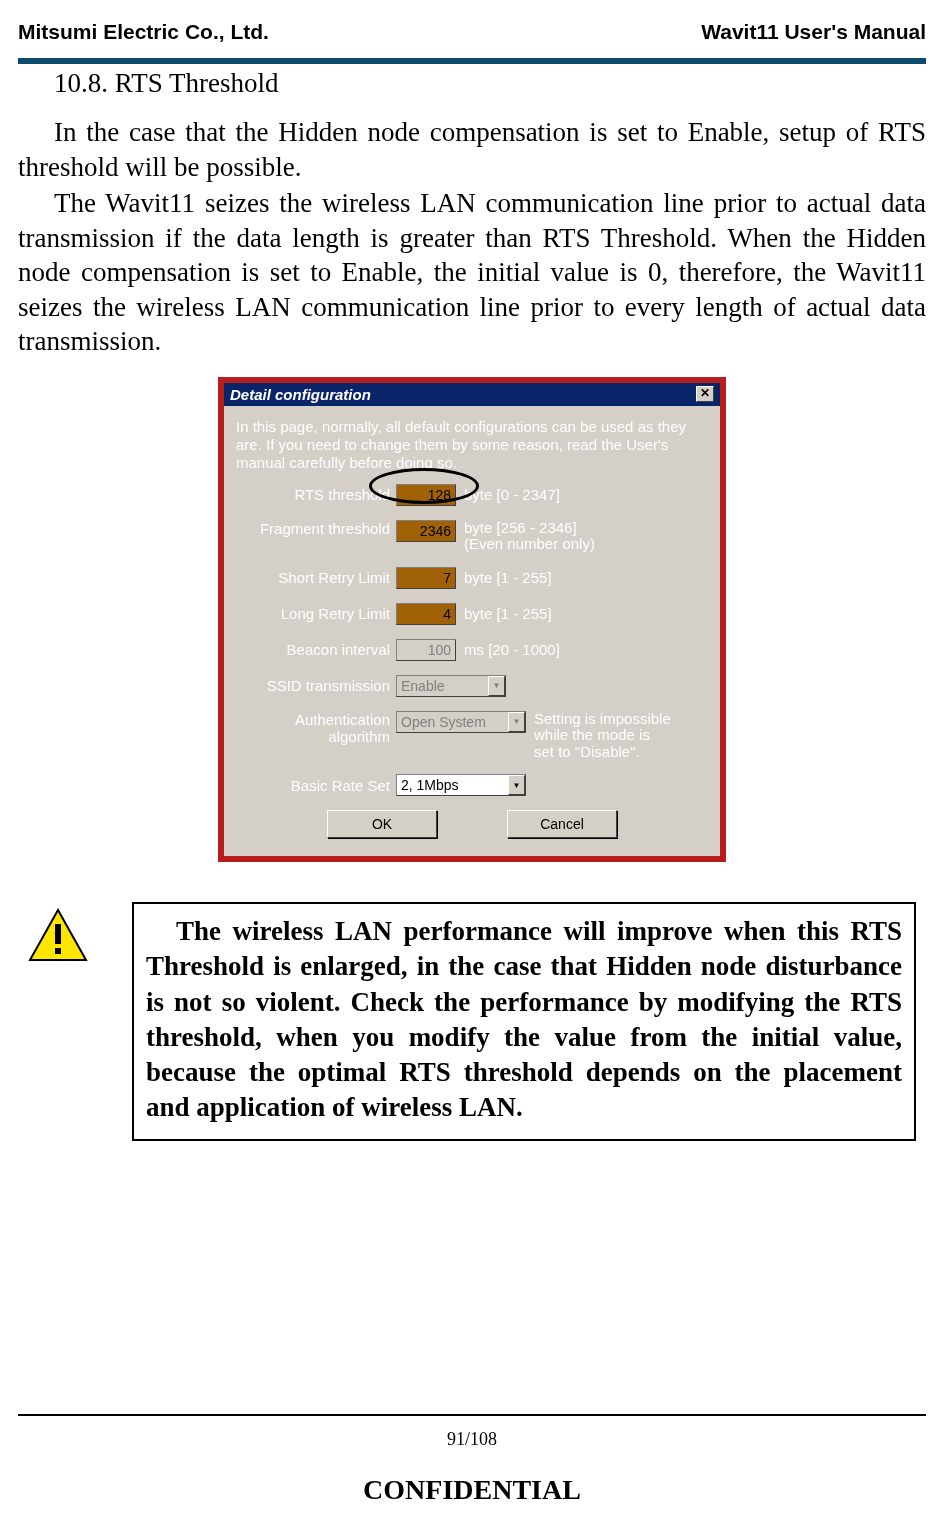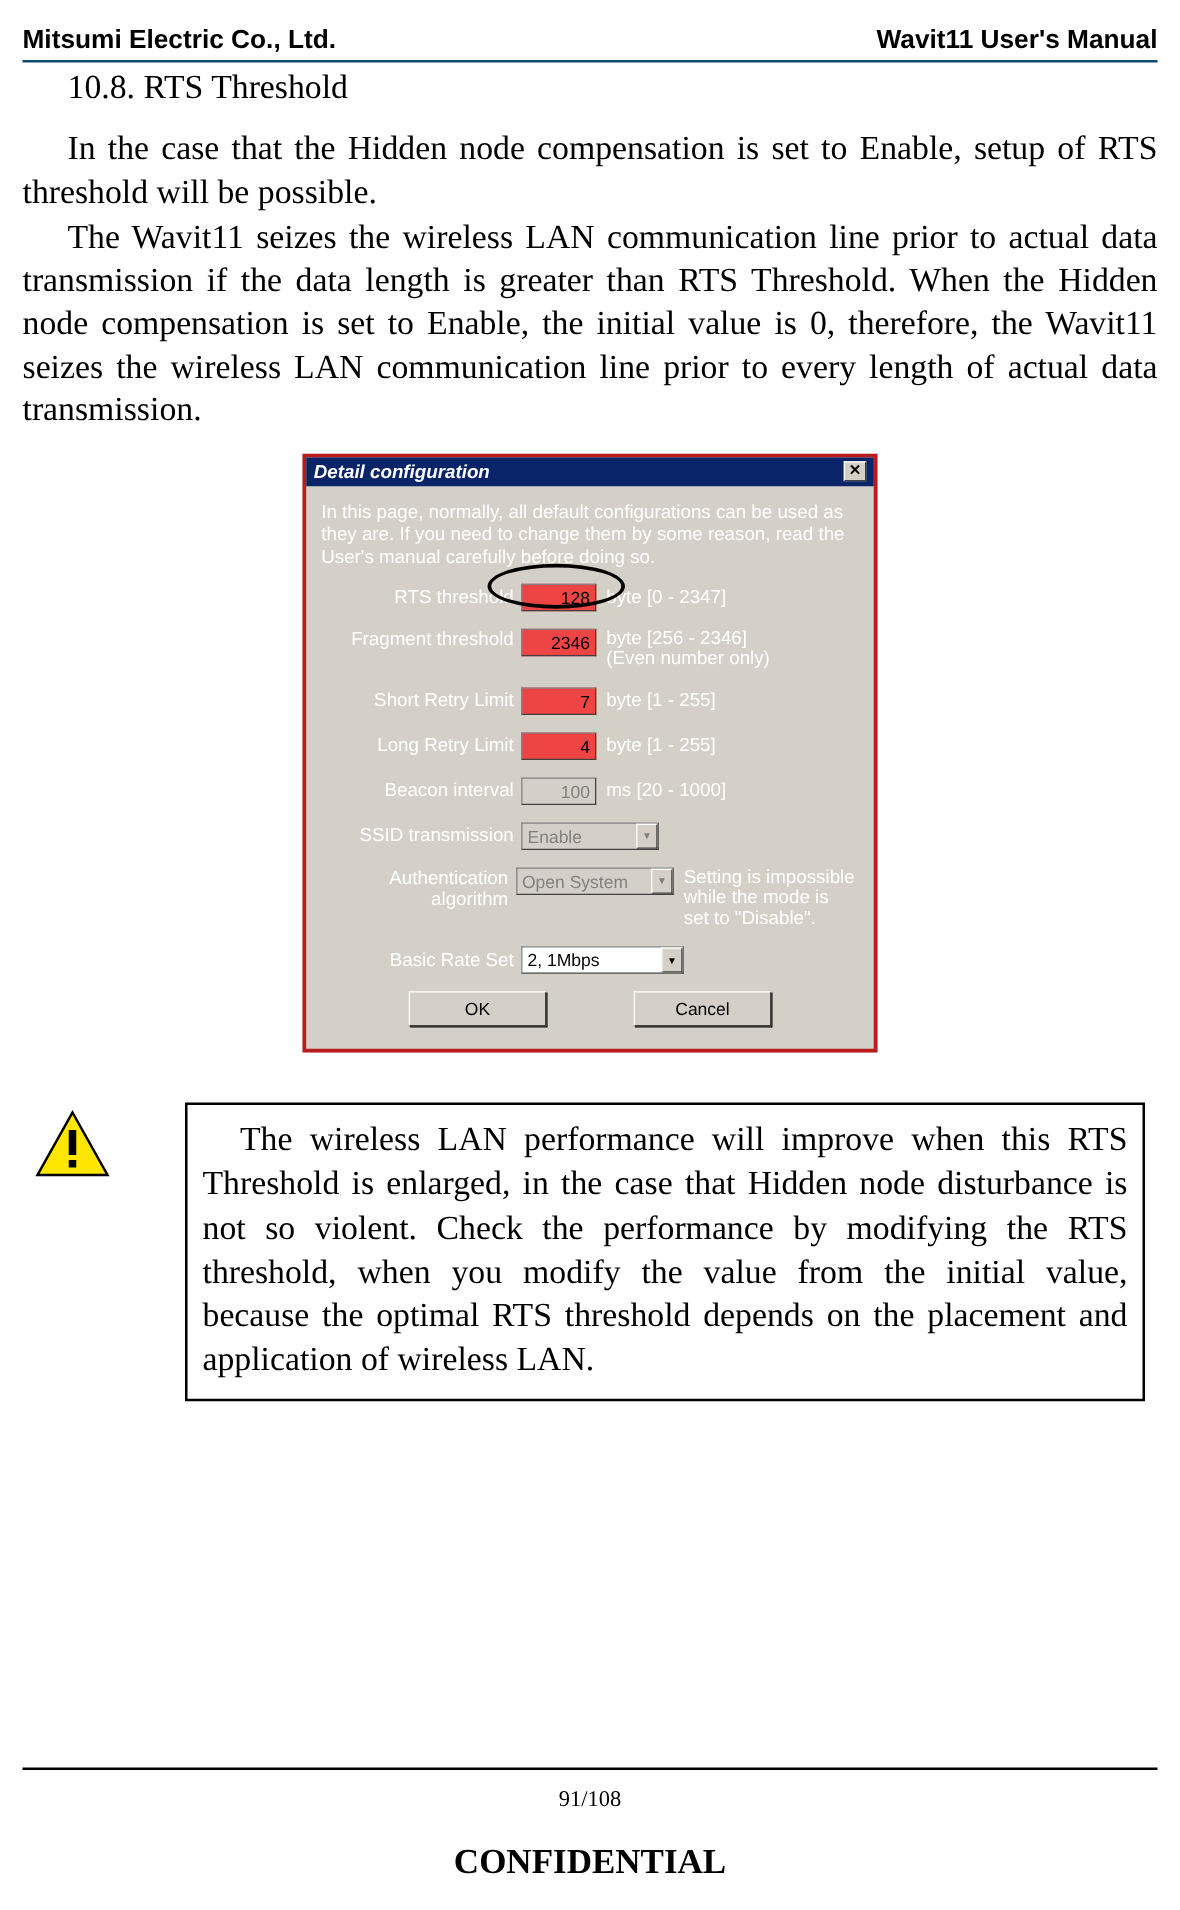--- a/index.html
+++ b/index.html
@@ -13,22 +13,22 @@
     }
     .page {
       padding: 20px 18px 0 18px;
     }
     .header {
       display: flex;
       justify-content: space-between;
       font-family: Verdana, Geneva, sans-serif;
       font-weight: bold;
       font-size: 21px;
-      border-bottom: 2px solid #0c4a6e;
-      padding-bottom: 4px;
+      border-bottom: 6px solid #0c4a6e;
+      padding-bottom: 14px;
       margin-bottom: 4px;
     }
     .section-title {
       font-size: 27px;
       margin-left: 36px;
       margin-bottom: 16px;
     }
     .para {
       font-size: 27px;
       line-height: 1.28;
@@ -37,23 +37,23 @@
     }
     .para-indent { text-indent: 36px; }
     .screenshot-wrap {
       display: flex;
       justify-content: center;
       margin-top: 18px;
       margin-bottom: 40px;
     }
     
     .dialog {
-      width: 460px;
-      background: #d4d0c8;
-      border: 3px solid #b91c1c;
+      width: 508px;
+      background: #d4d0c8;
+      border: 6px solid #b91c1c;
       font-family: Tahoma, Arial, sans-serif;
       font-size: 15px;
       color: #fff;
       position: relative;
     }
     .titlebar {
       background: #0a246a;
       color: #fff;
       font-weight: bold;
       padding: 3px 6px;
@@ -95,21 +95,21 @@
     }
     .row-label {
       width: 160px;
       text-align: right;
       padding-right: 6px;
       font-size: 15px;
     }
     .row-input {
       width: 60px;
       height: 22px;
-      background: #ef4444;
+      background: #a16207;
       color: #000;
       border: 1px solid #404040;
       border-top-color: #808080;
       border-left-color: #808080;
       text-align: right;
       padding: 2px 4px;
       font-family: Tahoma, Arial, sans-serif;
       font-size: 14px;
     }
     .row-input.disabled {
@@ -178,22 +178,23 @@
       border: 3px solid #000;
       border-radius: 50%;
       width: 110px;
       height: 36px;
       pointer-events: none;
     }
     
     .note-row {
       display: flex;
       align-items: flex-start;
-      gap: 60px;
+      gap: 44px;
       padding: 0 10px;
+      font-weight: bold;
     }
     .warn-icon {
       width: 60px;
       height: 54px;
       flex-shrink: 0;
       margin-top: 6px;
     }
     .note-box {
       border: 2.5px solid #000;
       padding: 10px 12px 14px 12px;

